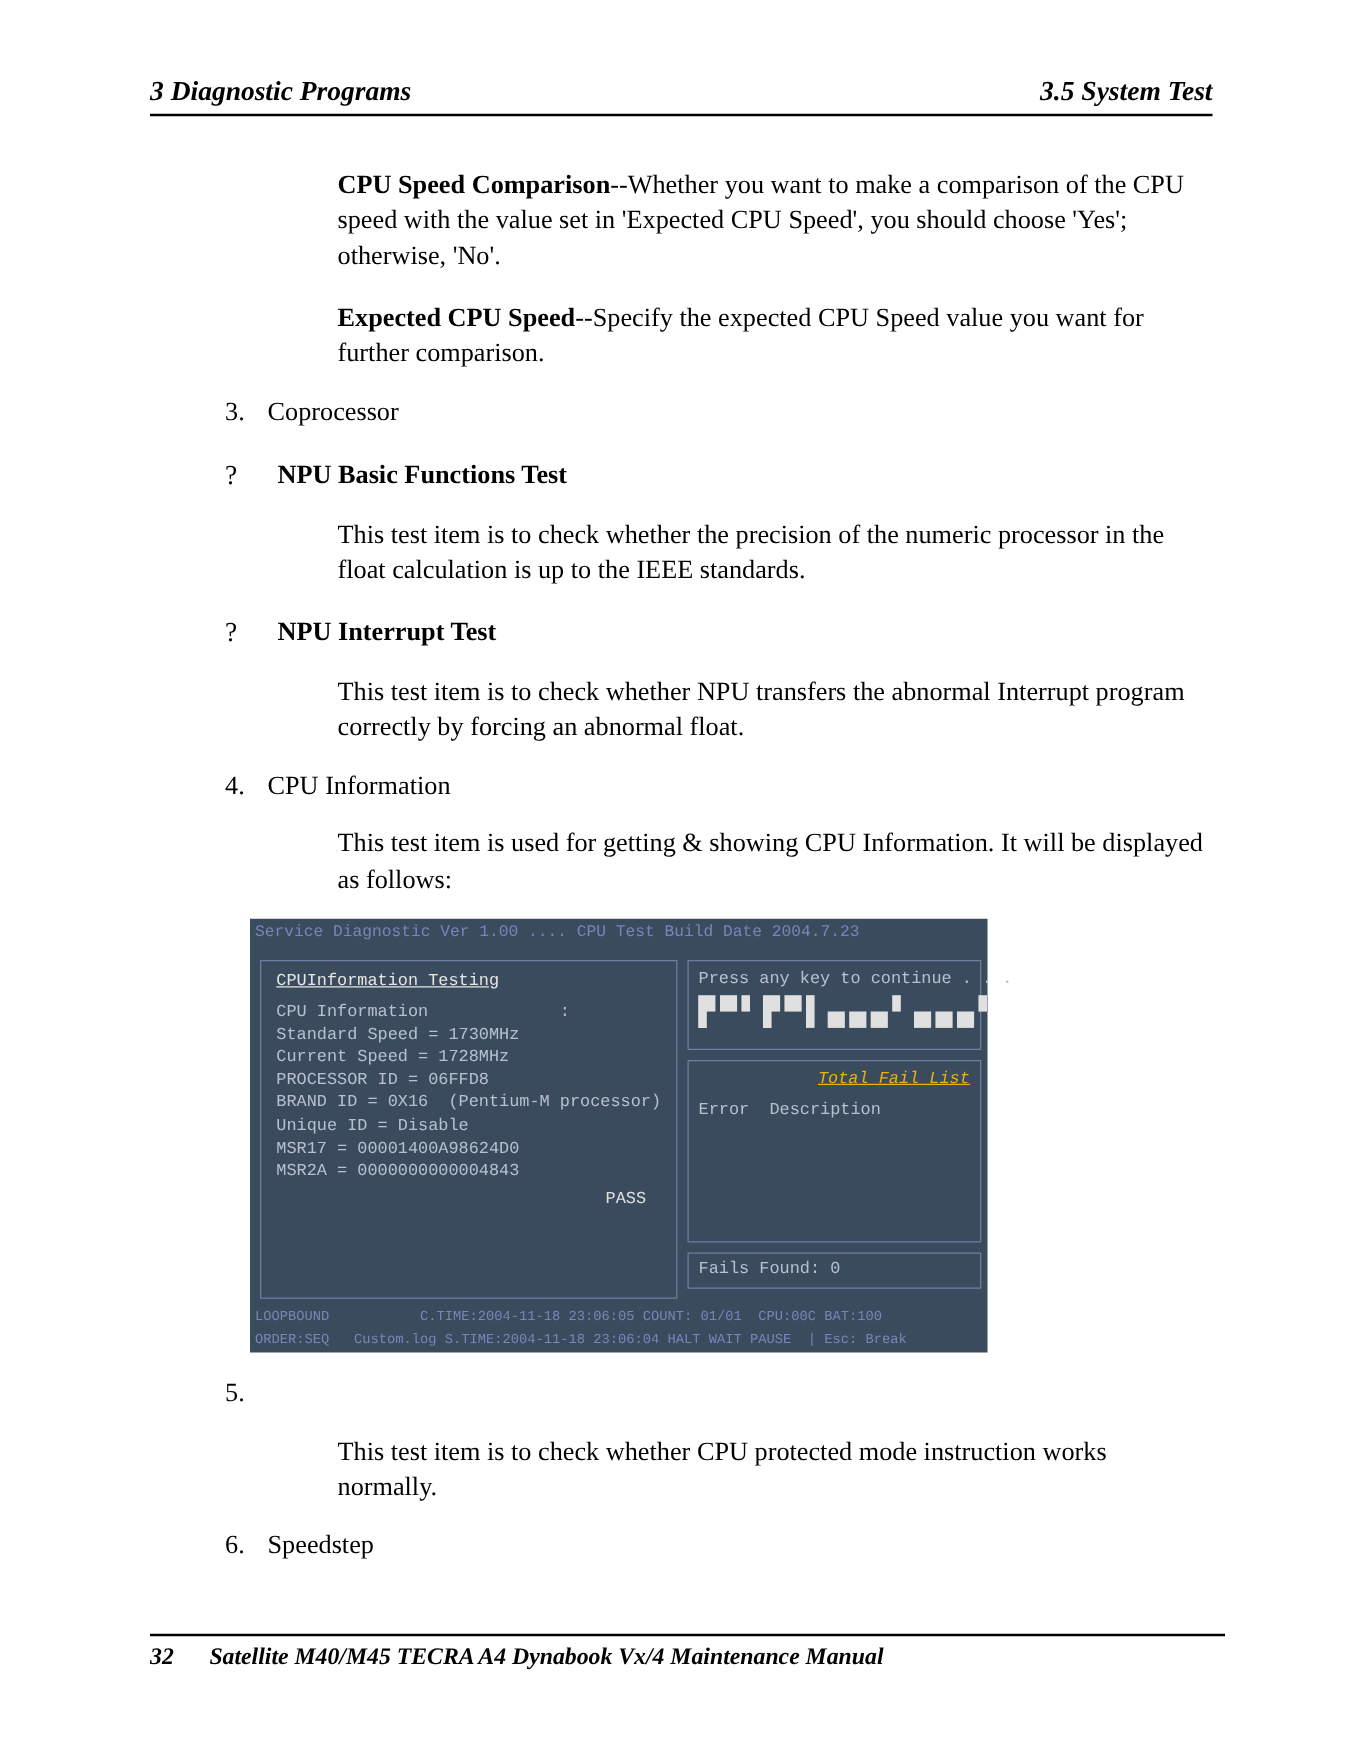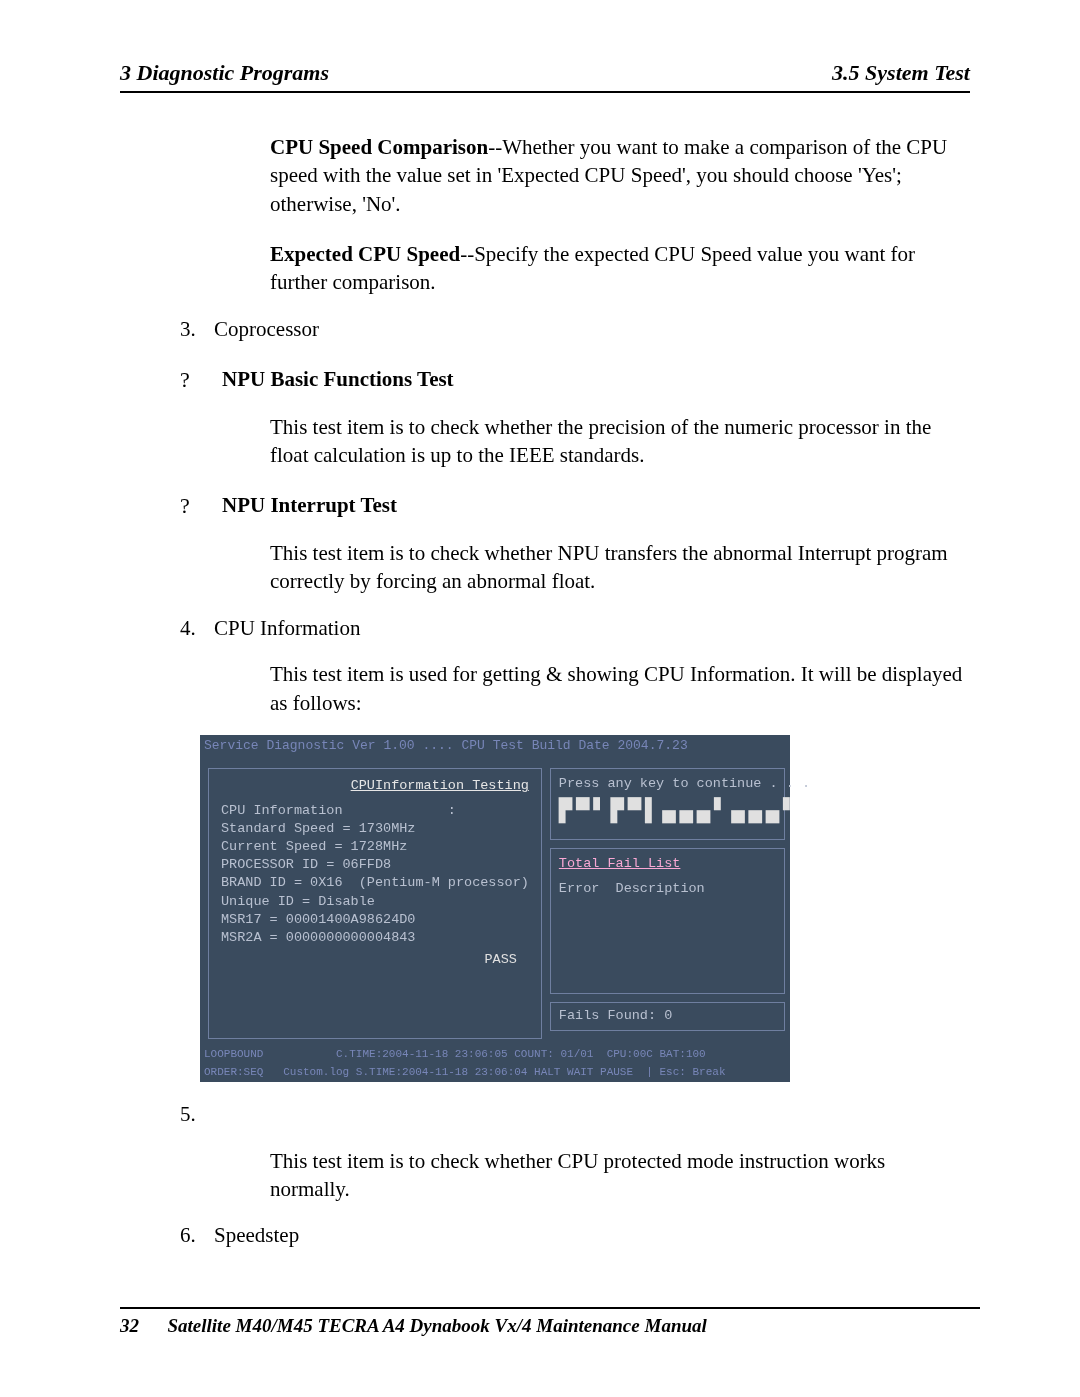--- a/index.html
+++ b/index.html
@@ -98,21 +98,21 @@
   }
   .term-rbox.grow {
     flex: 1;
   }
   .term-rbox.short {
     height: 58px;
   }
   .term-title {
     text-decoration: underline;
     color: #e6e6e6;
-    text-align: right;
+    text-align: left;
     display: block;
     margin-bottom: 6px;
   }
   .term-line {
     white-space: pre;
   }
   .term-pass {
     text-align: right;
     color: #e0e0e0;
     margin-top: 4px;
@@ -120,24 +120,25 @@
   }
   .term-big {
     font-family: monospace;
     font-size: 22px;
     color: #e0e0e0;
     letter-spacing: 4px;
     white-space: pre;
   }
   .term-fail-title {
     text-decoration: underline;
-    color: #f9a8d4;
-    text-align: left;
+    color: #eab308;
+    text-align: right;
     display: block;
     margin-bottom: 6px;
+    font-style: italic;
   }
   .term-footer {
     color: #7886b8;
     font-size: 11px;
     padding: 2px 4px;
     white-space: pre;
   }
   .footer {
     position: absolute;
     bottom: 60px;

